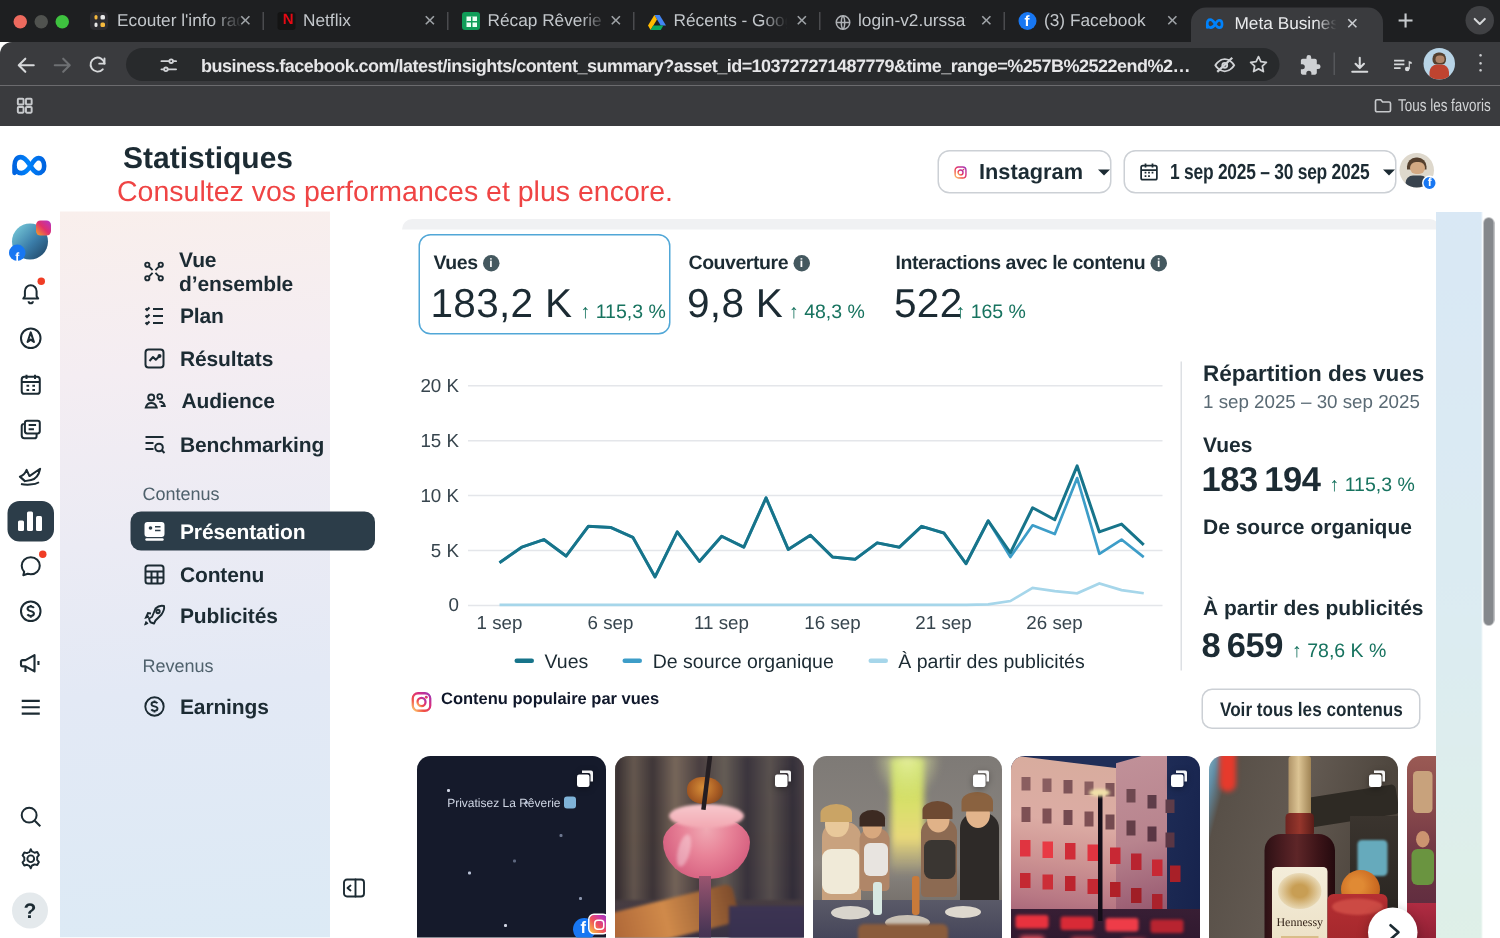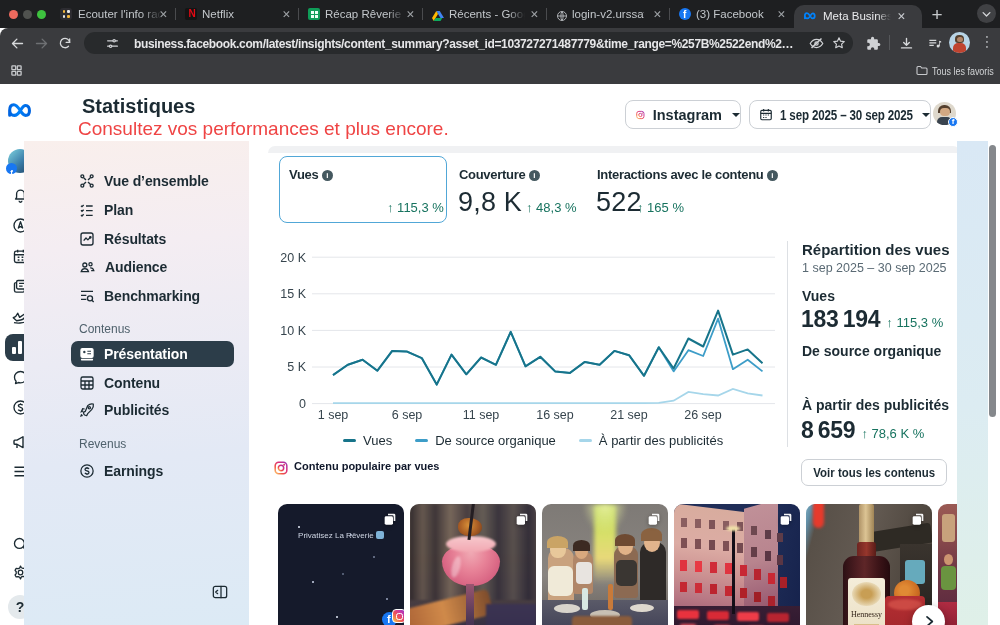--- a/index.html
+++ b/index.html
@@ -18,21 +18,21 @@
 #urlpill{position:absolute;left:84px;top:32px;width:769px;height:22px;border-radius:11px;background:#282a2c}
 #urltxt{position:absolute;left:50px;top:5px;font-size:12px;font-weight:600;color:#e6e6e8;white-space:nowrap;overflow:hidden;text-overflow:ellipsis;width:665px;letter-spacing:-0.35px}
 .cicon{position:absolute;color:#d2d4d7}
 .ric{position:absolute}
 
 #page{position:absolute;left:0;top:84px;width:1000px;height:541px;background:#fff}
 #phead{position:absolute;left:0;top:0;width:1000px;height:57px;background:#fff}
 .pill{position:absolute;top:16px;height:29px;border:1px solid #ccd0d5;border-radius:8px;background:#fff;display:flex;align-items:center}
 .caret{width:0;height:0;border-left:4px solid transparent;border-right:4px solid transparent;border-top:4.5px solid #1c2b33}
 #rail{position:absolute;left:0;top:57px;width:40px;height:484px;background:#fff}
-#sidebar{position:absolute;left:24px;top:57px;width:225px;height:484px;background:linear-gradient(175deg,#f9efec 0%,#f4edf2 22%,#ebebf4 45%,#e3e9f5 65%,#dceaf5 100%)}
+#sidebar{position:absolute;left:40px;top:57px;width:180px;height:484px;background:linear-gradient(175deg,#f9efec 0%,#f4edf2 22%,#ebebf4 45%,#e3e9f5 65%,#dceaf5 100%)}
 .mi{position:absolute;left:55px;height:20px;display:flex;align-items:center;font-size:14px;font-weight:700;color:#1c2b33;letter-spacing:-0.1px}
 .mi svg{margin-right:9px}
 .slabel{position:absolute;left:55px;font-size:12px;color:#4f616c}
 #main{position:absolute;left:265px;top:57px;width:735px;height:484px;background:#fff}
 #gradstrip{position:absolute;left:692px;top:0;width:31px;height:484px;background:linear-gradient(180deg,#d9e8f5 0%,#dcecf2 55%,#dff0e8 100%)}
 #sbar{position:absolute;left:724px;top:4px;width:7px;height:272px;background:#85888c;border-radius:4px}
 .grn{color:#17735f}
 .big{font-size:27px;font-weight:400;color:#1c2b33;letter-spacing:0.2px}
 .lbl{font-size:13px;font-weight:700;color:#1c2b33;letter-spacing:-0.3px}
 .pct{font-size:13px;font-weight:400}
@@ -329,20 +329,21 @@
         <path d="M13.5 2v17M8.5 8l-3 2.5 3 2.5" stroke-linejoin="round" stroke-linecap="round"></path>
       </svg>
 </div>
 <div id="main">
 
 <div style="position:absolute;left:3px;top:5px;width:692px;height:479px;background:#fff;border-radius:10px 10px 0 0"></div>
 <div style="position:absolute;left:3px;top:5px;width:692px;height:7px;background:#f0f1f3;border-radius:10px 10px 0 0"></div>
 
 <div style="position:absolute;left:14px;top:15px;width:168px;height:67px;border:1.5px solid #51a7d7;border-radius:8px"></div>
 <div class="lbl" style="position:absolute;left:24px;top:26px">Vues <span class="inf">i</span></div>
+<div class="big" style="position:absolute;left:22px;top:46px">183,2 K</div>
 <div class="pct grn" style="position:absolute;left:122px;top:59px">↑ 115,3 %</div>
 <div class="lbl" style="position:absolute;left:194px;top:26px">Couverture <span class="inf">i</span></div>
 <div class="big" style="position:absolute;left:193px;top:46px">9,8 K</div>
 <div class="pct grn" style="position:absolute;left:261px;top:59px">↑ 48,3 %</div>
 <div class="lbl" style="position:absolute;left:332px;top:26px">Interactions avec le contenu <span class="inf">i</span></div>
 <div class="big" style="position:absolute;left:331px;top:46px">522</div>
 <div class="pct grn" style="position:absolute;left:372px;top:59px">↑ 165 %</div>
 
 <svg style="position:absolute;left:3px;top:104px" width="520" height="185" font-family="Liberation Sans,sans-serif">
 <g stroke="#e4e6ea" stroke-width="1">

